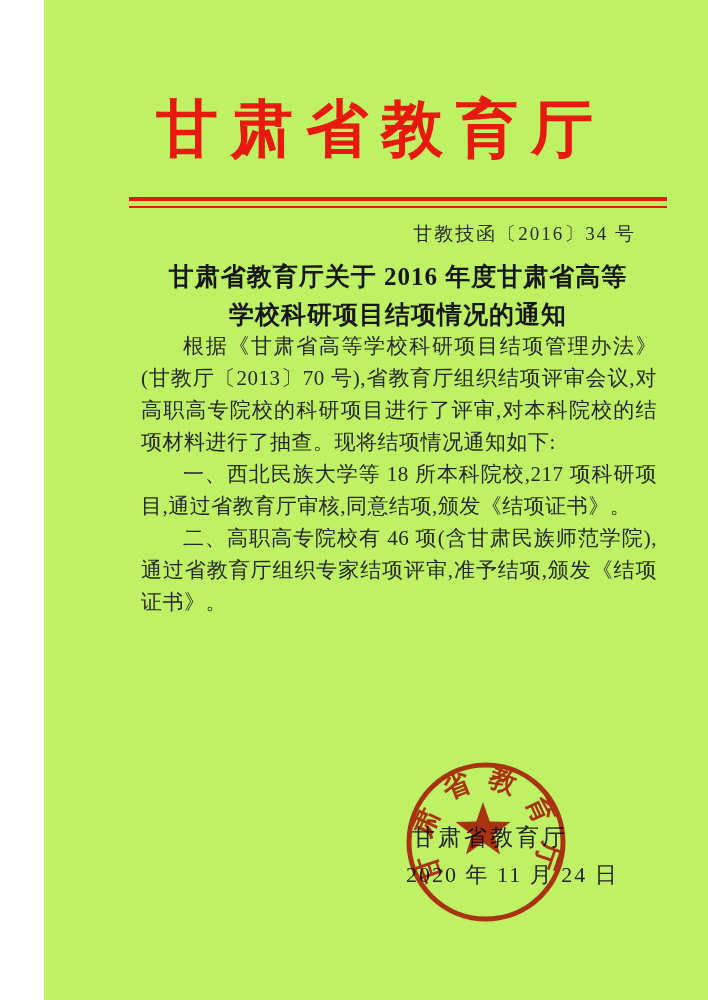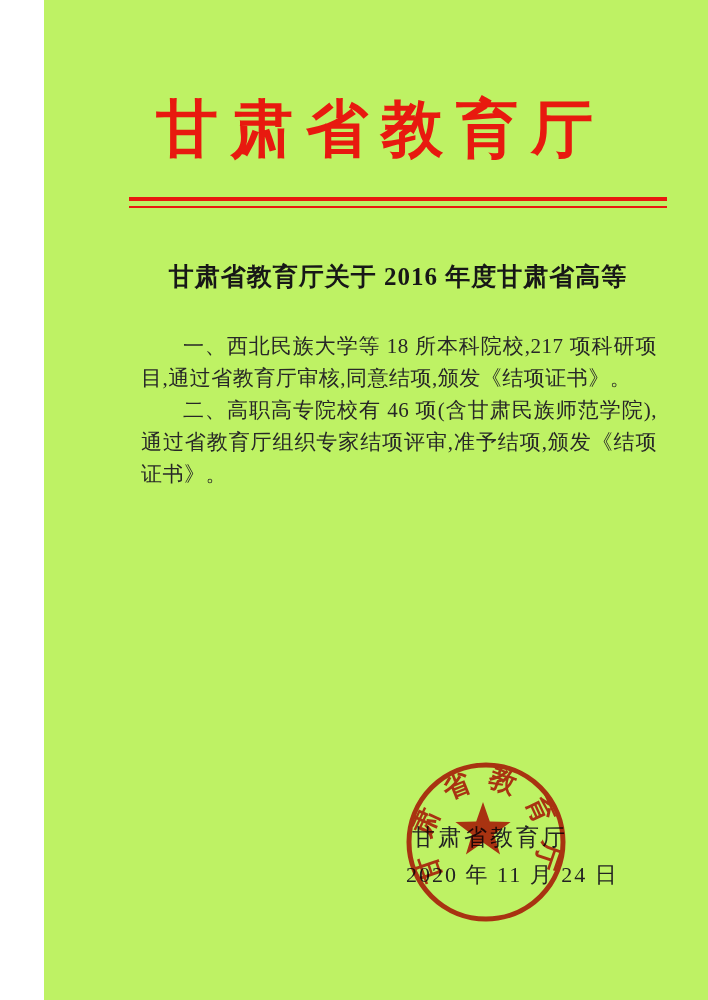--- a/index.html
+++ b/index.html
@@ -72,24 +72,26 @@
 </style>
 </head>
 <body>
 
 <div class="page">
 
   <div class="letterhead">甘肃省教育厅</div>
 
   <div class="redline"></div>
 
+  <div class="doc-number">甘教技函〔2016〕34 号</div>
 
-  <h1 class="title"><span>甘肃省教育厅关于 2016 年度甘肃省高等</span><br></h1>
+  <h1 class="title"><span>甘肃省教育厅关于 2016 年度甘肃省高等</span><br><span>学校科研项目结项情况的通知</span></h1>
 
   <div class="body">
+    <p class="indent">根据《甘肃省高等学校科研项目结项管理办法》(甘教厅〔2013〕70 号),省教育厅组织结项评审会议,对高职高专院校的科研项目进行了评审,对本科院校的结项材料进行了抽查。现将结项情况通知如下:</p>
     <p class="indent">一、西北民族大学等 18 所本科院校,217 项科研项目,通过省教育厅审核,同意结项,颁发《结项证书》。</p>
     <p class="indent">二、高职高专院校有 46 项(含甘肃民族师范学院),通过省教育厅组织专家结项评审,准予结项,颁发《结项证书》。</p>
   </div>
 
 
   <div class="signature">甘肃省教育厅</div>
   <div class="date">2020 年 11 月 24 日</div>
 
   <svg class="seal" viewBox="0 0 166 166" aria-hidden="true">
     <defs>

